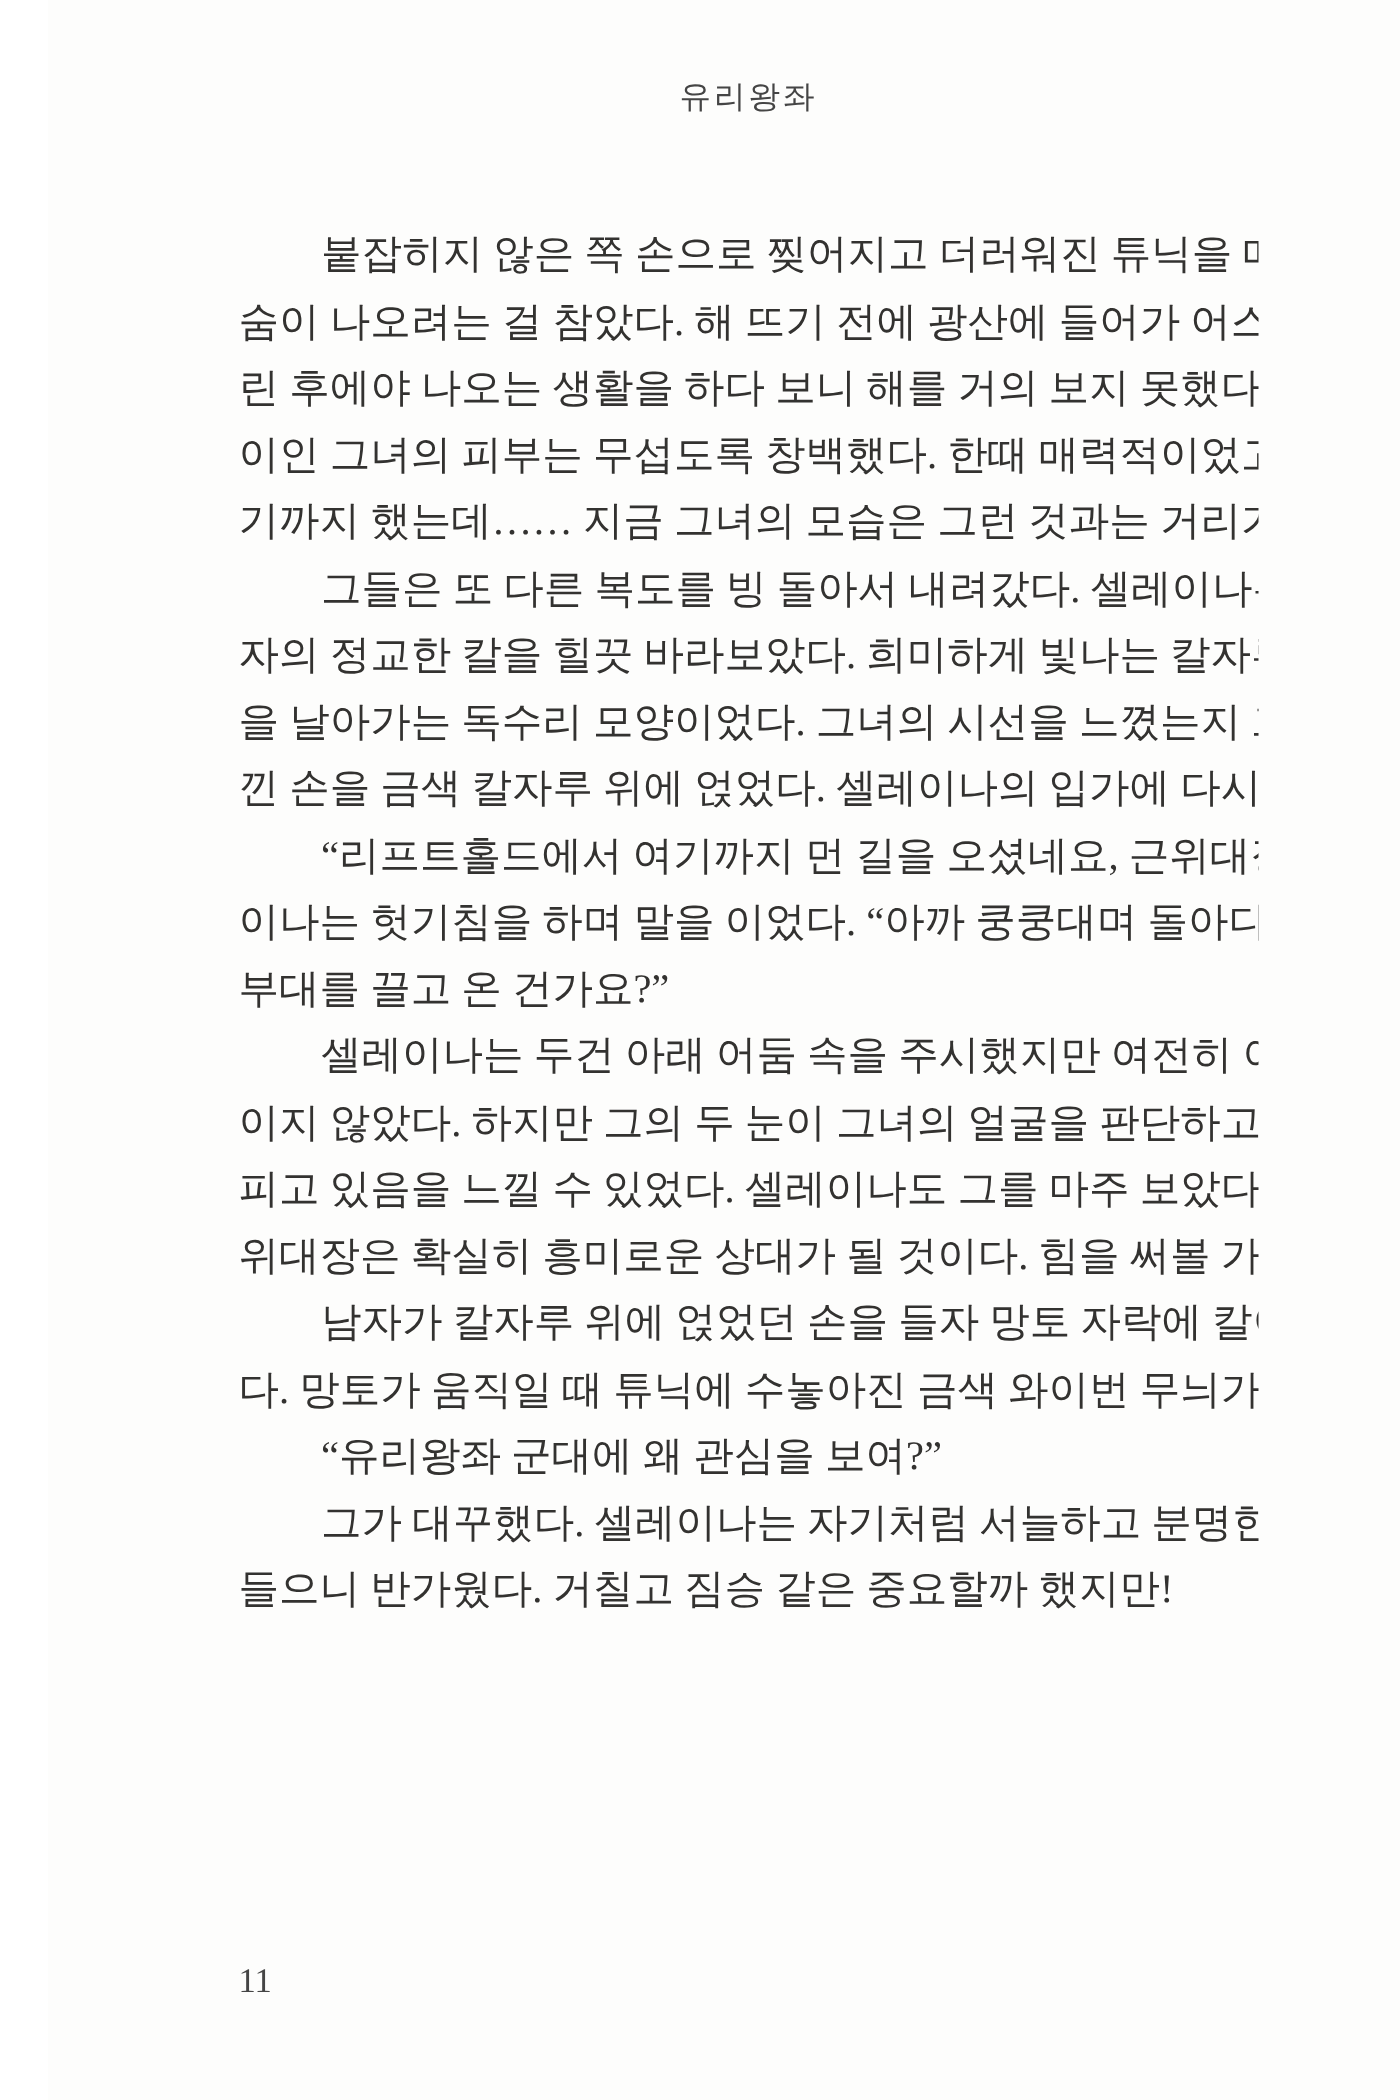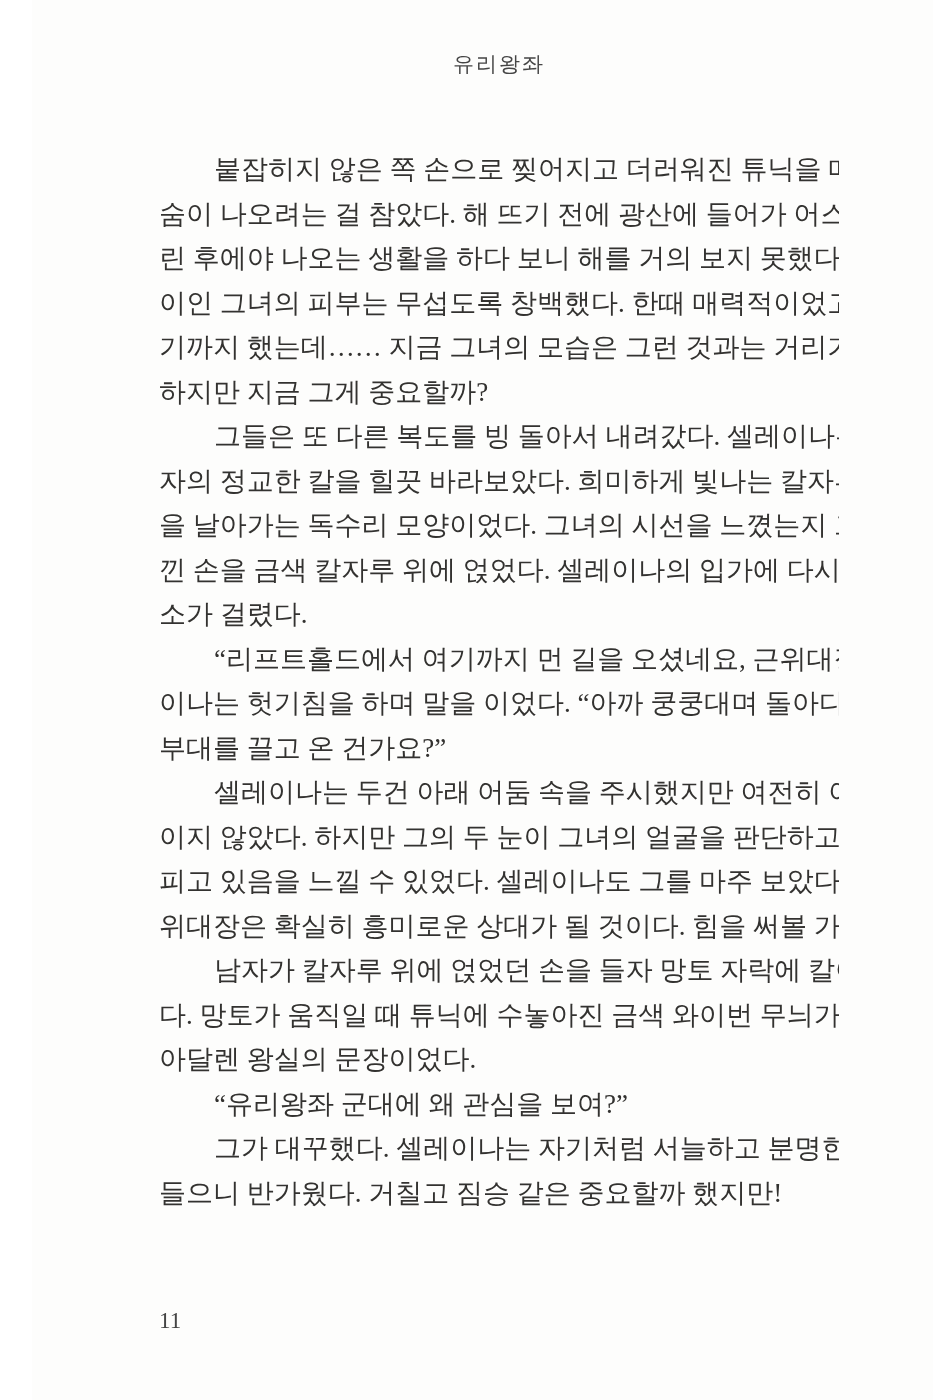--- a/index.html
+++ b/index.html
@@ -65,35 +65,32 @@
 
 <div class="page">
   <div class="running-head">유리왕좌</div>
 
   <div class="body-text">
       <div class="line indent">붙잡히지 않은 쪽 손으로 찢어지고 더러워진 튜닉을 매만졌다. 한</div>
       <div class="line">숨이 나오려는 걸 참았다. 해 뜨기 전에 광산에 들어가 어스름이 깔</div>
       <div class="line">린 후에야 나오는 생활을 하다 보니 해를 거의 보지 못했다. 흙투성</div>
       <div class="line">이인 그녀의 피부는 무섭도록 창백했다. 한때 매력적이었고 아름답</div>
       <div class="line">기까지 했는데…… 지금 그녀의 모습은 그런 것과는 거리가 멀었다.</div>
-      <div class="line last">하지만 지금 그게 중요할까?</div>
       <div class="line indent">그들은 또 다른 복도를 빙 돌아서 내려갔다. 셀레이나는 낯선 남</div>
       <div class="line">자의 정교한 칼을 힐끗 바라보았다. 희미하게 빛나는 칼자루는 하늘</div>
       <div class="line">을 날아가는 독수리 모양이었다. 그녀의 시선을 느꼈는지 그는 장갑</div>
       <div class="line">낀 손을 금색 칼자루 위에 얹었다. 셀레이나의 입가에 다시 슬쩍 미</div>
-      <div class="line last">소가 걸렸다.</div>
       <div class="line indent">“리프트홀드에서 여기까지 먼 길을 오셨네요, 근위대장님.” 셀레</div>
       <div class="line">이나는 헛기침을 하며 말을 이었다. “아까 쿵쿵대며 돌아다니던 그</div>
       <div class="line last">부대를 끌고 온 건가요?”</div>
       <div class="line indent">셀레이나는 두건 아래 어둠 속을 주시했지만 여전히 아무것도 보</div>
       <div class="line">이지 않았다. 하지만 그의 두 눈이 그녀의 얼굴을 판단하고 재고 살</div>
       <div class="line">피고 있음을 느낄 수 있었다. 셀레이나도 그를 마주 보았다. 왕실 근</div>
       <div class="line">위대장은 확실히 흥미로운 상대가 될 것이다. 힘을 써볼 가치가 있</div>
       <div class="line indent">남자가 칼자루 위에 얹었던 손을 들자 망토 자락에 칼이 가려졌</div>
       <div class="line">다. 망토가 움직일 때 튜닉에 수놓아진 금색 와이번 무늬가 보였다.</div>
-      <div class="line last">아달렌 왕실의 문장이었다.</div>
       <div class="line indent last">“유리왕좌 군대에 왜 관심을 보여?”</div>
       <div class="line indent">그가 대꾸했다. 셀레이나는 자기처럼 서늘하고 분명한 목소리를</div>
       <div class="line last">들으니 반가웠다. 거칠고 짐승 같은 중요할까 했지만!</div>
     </div>
 
   <div class="folio">11</div>
 </div>
 
 </body></html>

